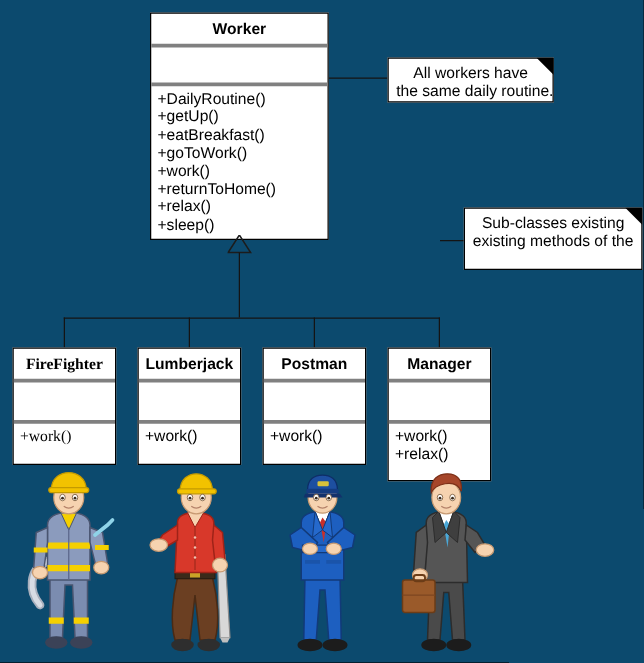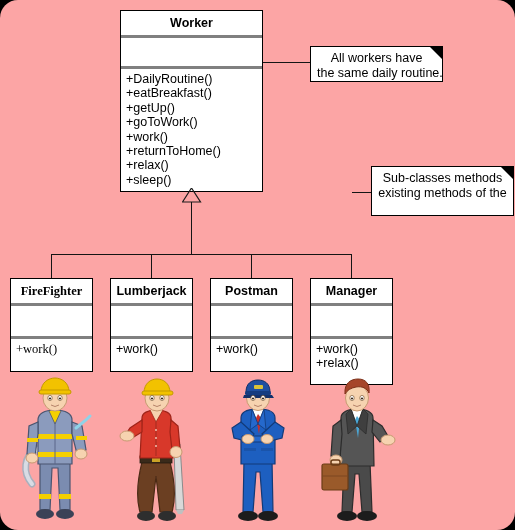--- a/index.html
+++ b/index.html
@@ -4,24 +4,23 @@
 <style>
   html, body {
     margin: 0;
     padding: 0;
     background: #000000;
   }
   #canvas {
     position: relative;
     width: 515px;
     height: 530px;
-    background: #fca5a5;
+    background: #0c4a6e;
     overflow: hidden;
     font-family: "Liberation Sans", sans-serif;
-    border-radius: 18px;
   }
 
   
   .uml-class {
     position: absolute;
     background: #ffffff;
     border: 1px solid #000000;
     box-sizing: border-box;
   }
   .uml-title {
@@ -98,39 +97,39 @@
 
   <div class="conn conn-h" style="left:352px; top:192px; width:20px;"></div>
 
   <div class="uml-class" style="left:120px; top:10px; width:143px;">
     <div class="uml-title">Worker</div>
     <div class="uml-sep"></div>
     <div class="uml-attrs" style="height:22px;"></div>
     <div class="uml-sep"></div>
     <div class="uml-ops">
       <div class="op">+DailyRoutine()</div>
+      <div class="op">+getUp()</div>
       <div class="op">+eatBreakfast()</div>
-      <div class="op">+getUp()</div>
       <div class="op">+goToWork()</div>
       <div class="op">+work()</div>
       <div class="op">+returnToHome()</div>
       <div class="op">+relax()</div>
       <div class="op">+sleep()</div>
     </div>
   </div>
 
   <div class="uml-note" style="left:310px; top:46px; width:133px; height:36px;">
     <div class="fold"></div>
     <div class="note-line">All workers have</div>
     <div class="note-line">the same daily routine.</div>
   </div>
 
   <div class="uml-note" style="left:371px; top:166px; width:143px; height:50px;">
     <div class="fold"></div>
-    <div class="note-line">Sub-classes methods</div>
+    <div class="note-line">Sub-classes existing</div>
     <div class="note-line">existing methods of the</div>
   </div>
 
   <svg style="position:absolute; left:182px; top:188px; width:20px; height:16px;">
     <polygon points="9.5,0 0.5,14 18.5,14" fill="none" stroke="#1c1c1c" stroke-width="1.2"></polygon>
   </svg>
 
   <div class="conn conn-v" style="left:191px; top:202px; height:52px;"></div>
 
   <div class="conn conn-h" style="left:51px; top:254px; width:301px;"></div>

